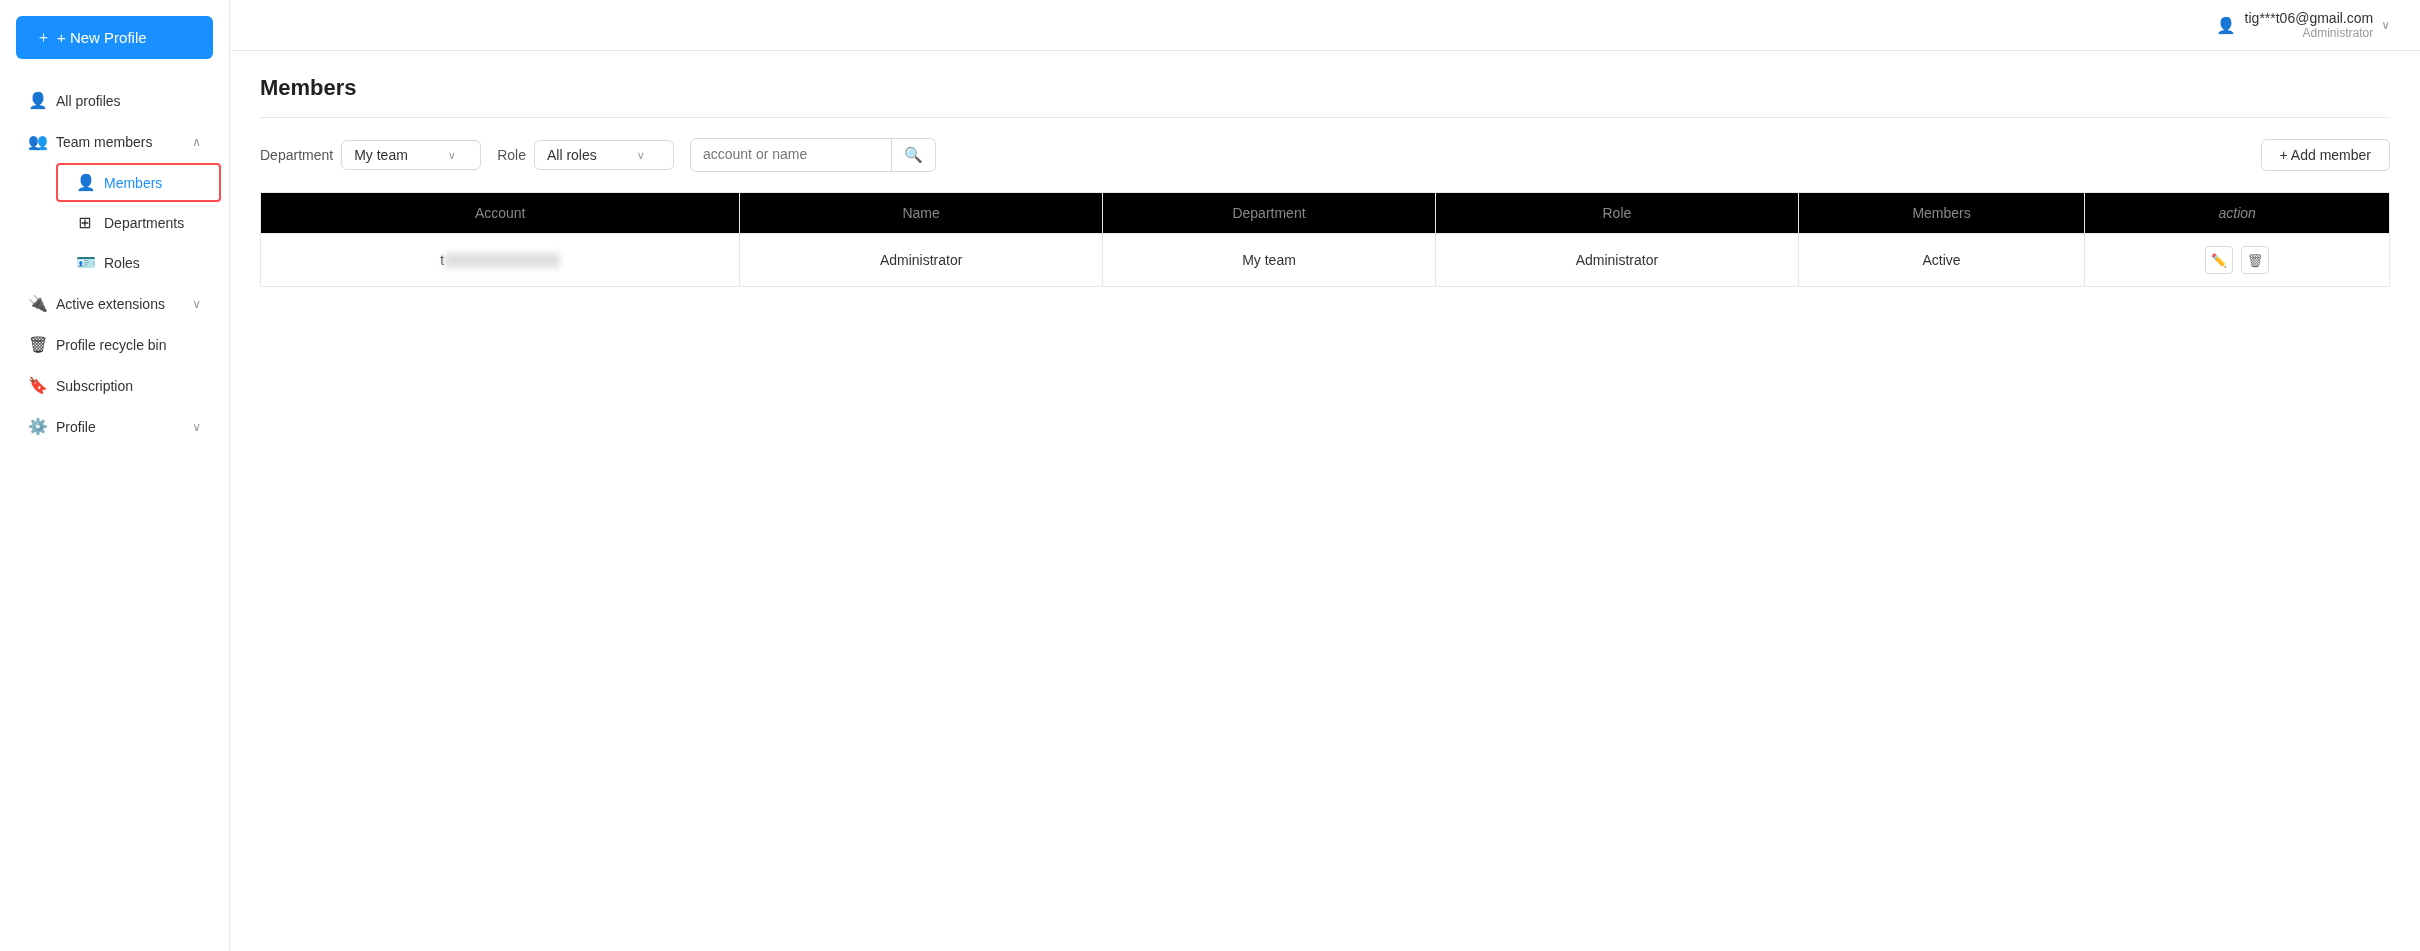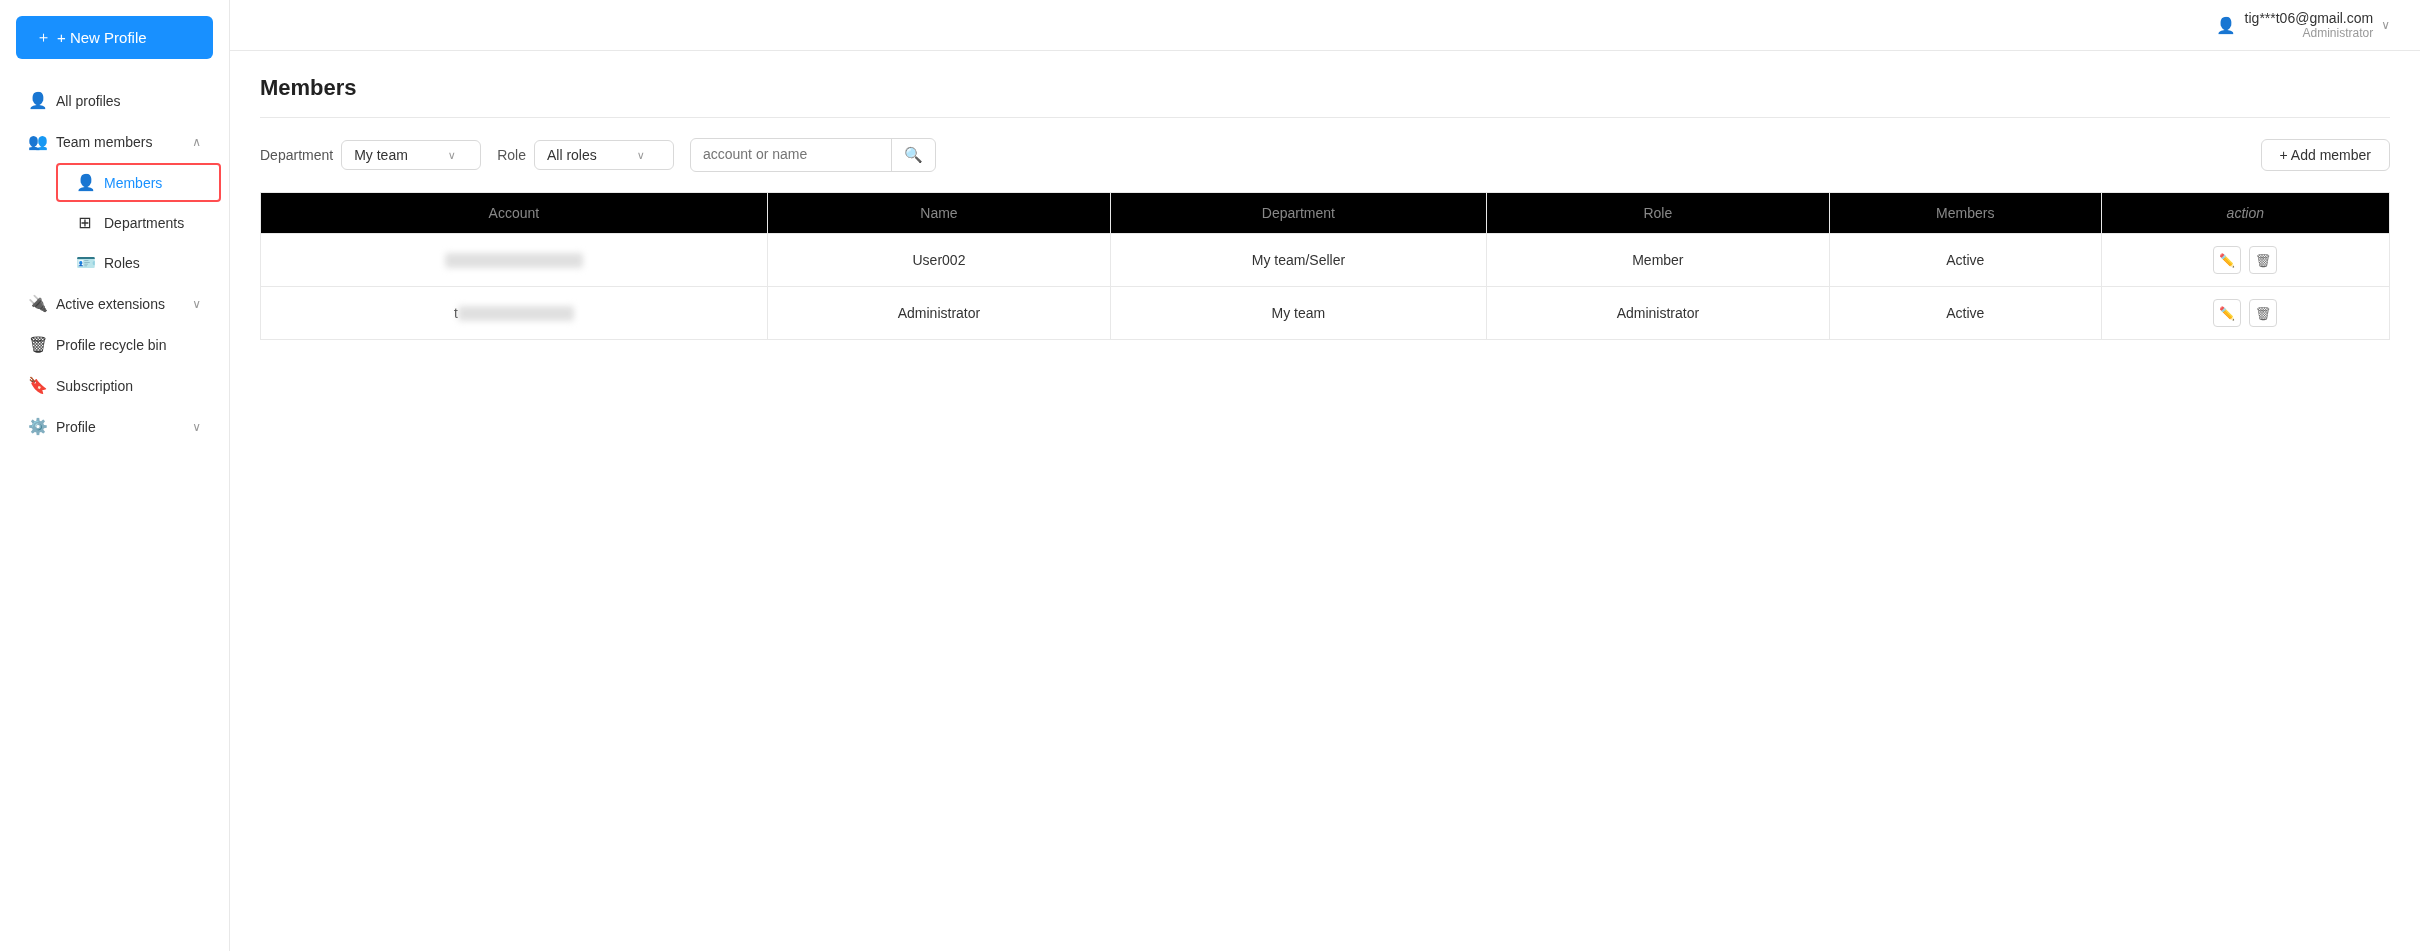--- a/index.html
+++ b/index.html
@@ -344,35 +344,20 @@
           <th>Account</th>
           <th>Name</th>
           <th>Department</th>
           <th>Role</th>
           <th>Members</th>
           <th>action</th>
         </tr>
       </thead>
       <tbody>
 
-        <tr>
-          <td>
-            <span class="blurred-text">user001@example.com</span>
-          </td>
-          <td>User002</td>
-          <td>My team/Seller</td>
-          <td>Member</td>
-          <td class="status-active">Active</td>
-          <td>
-            <div class="action-cell">
-              <button class="action-btn">✏️</button>
-              <button class="action-btn delete">🗑</button>
-            </div>
-          </td>
-        </tr>
 
         <tr>
           <td>
             <span>t</span><span class="blurred-text">ig***t06@gmail.com</span>
           </td>
           <td>Administrator</td>
           <td>My team</td>
           <td>Administrator</td>
           <td class="status-active">Active</td>
           <td>

